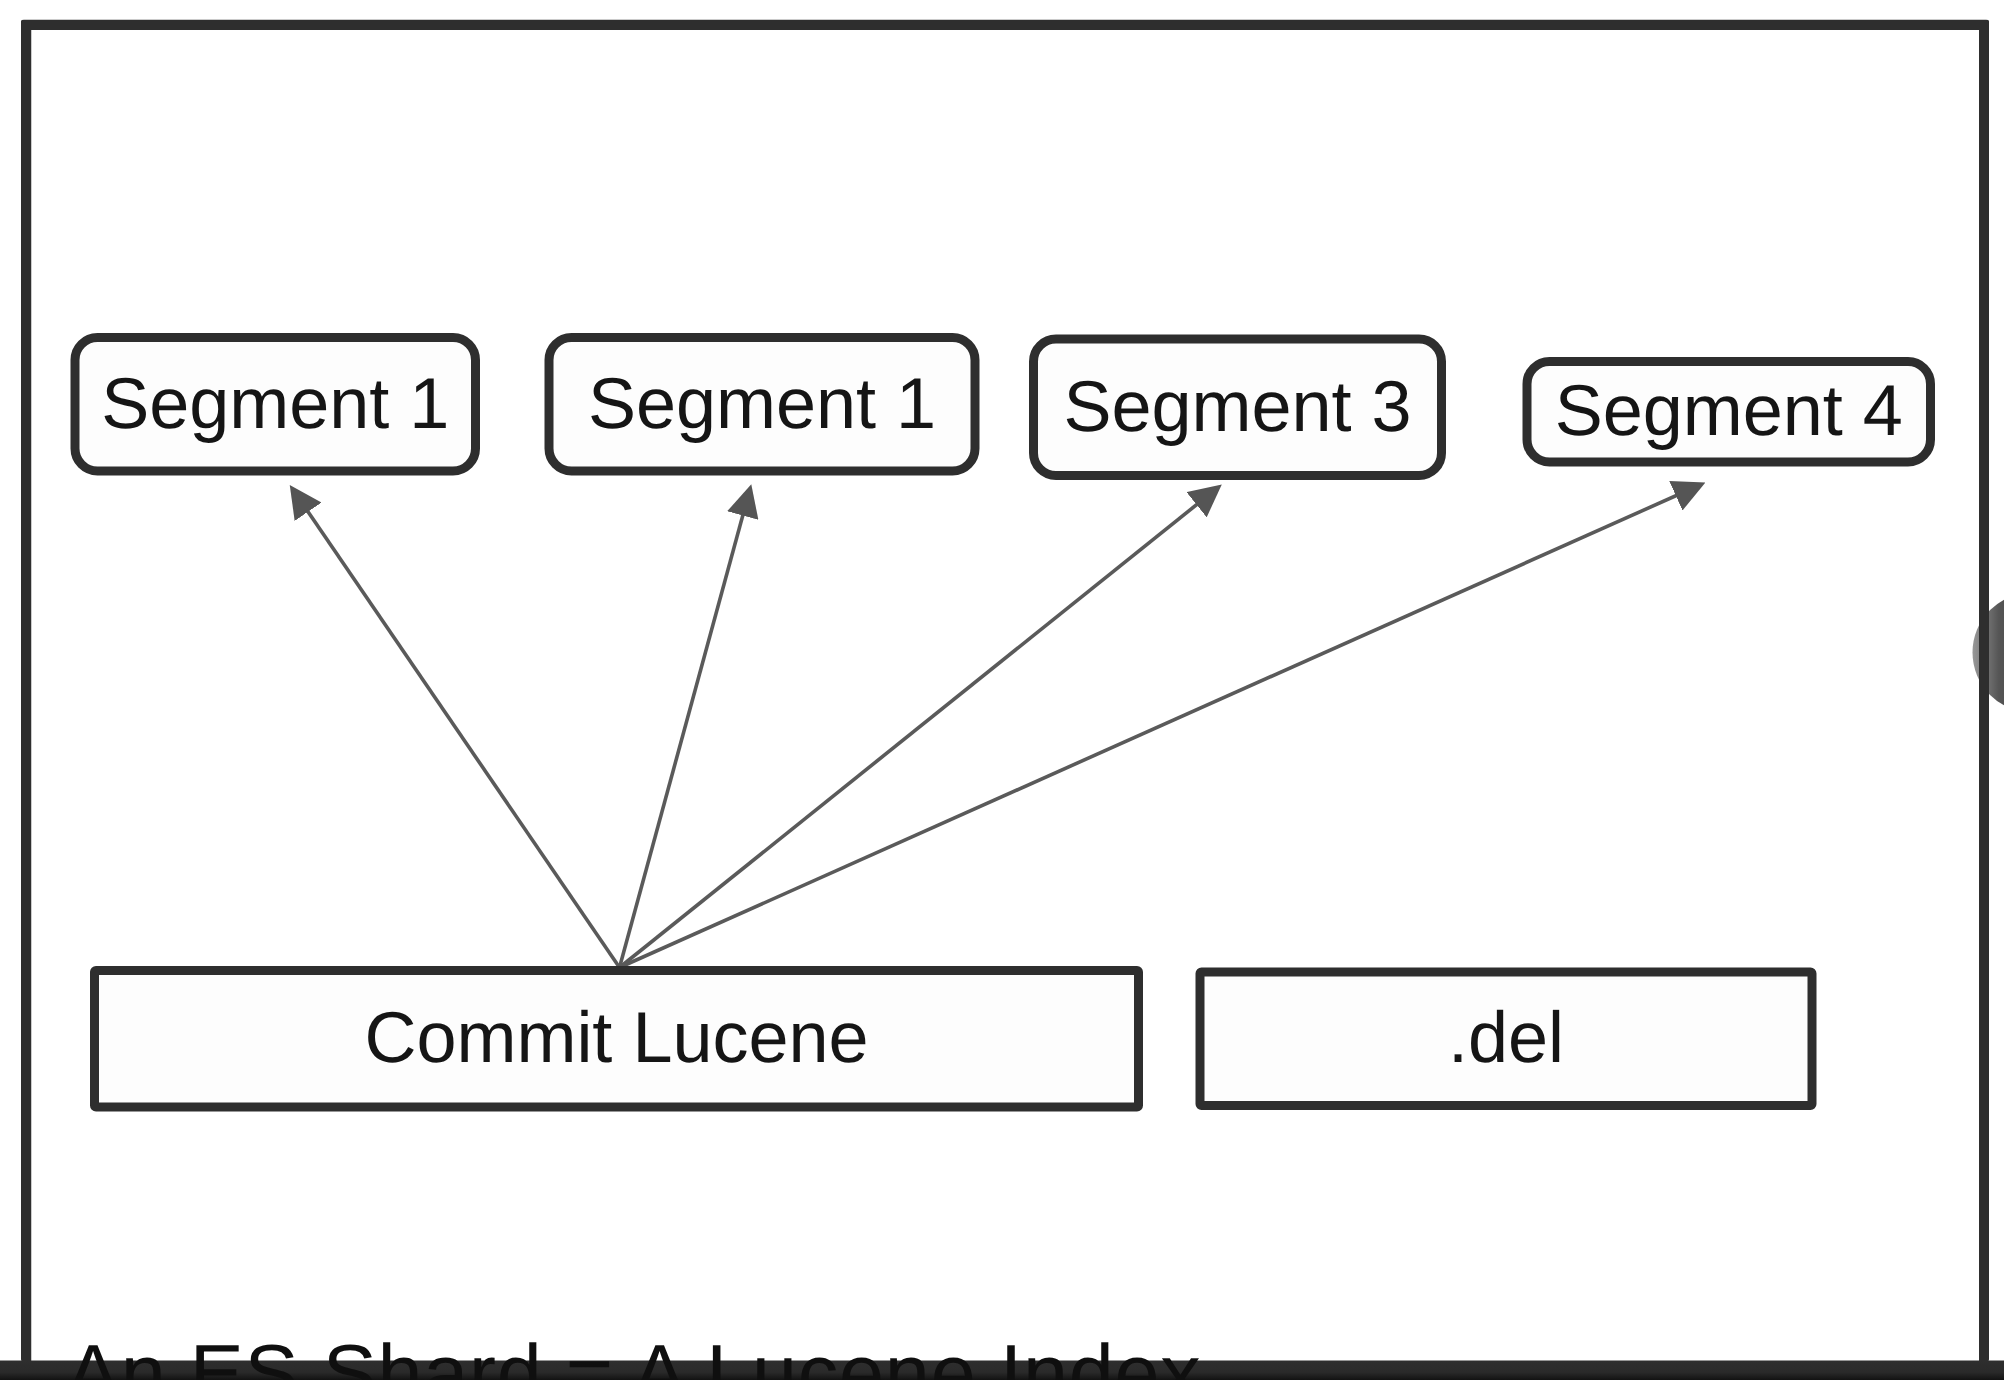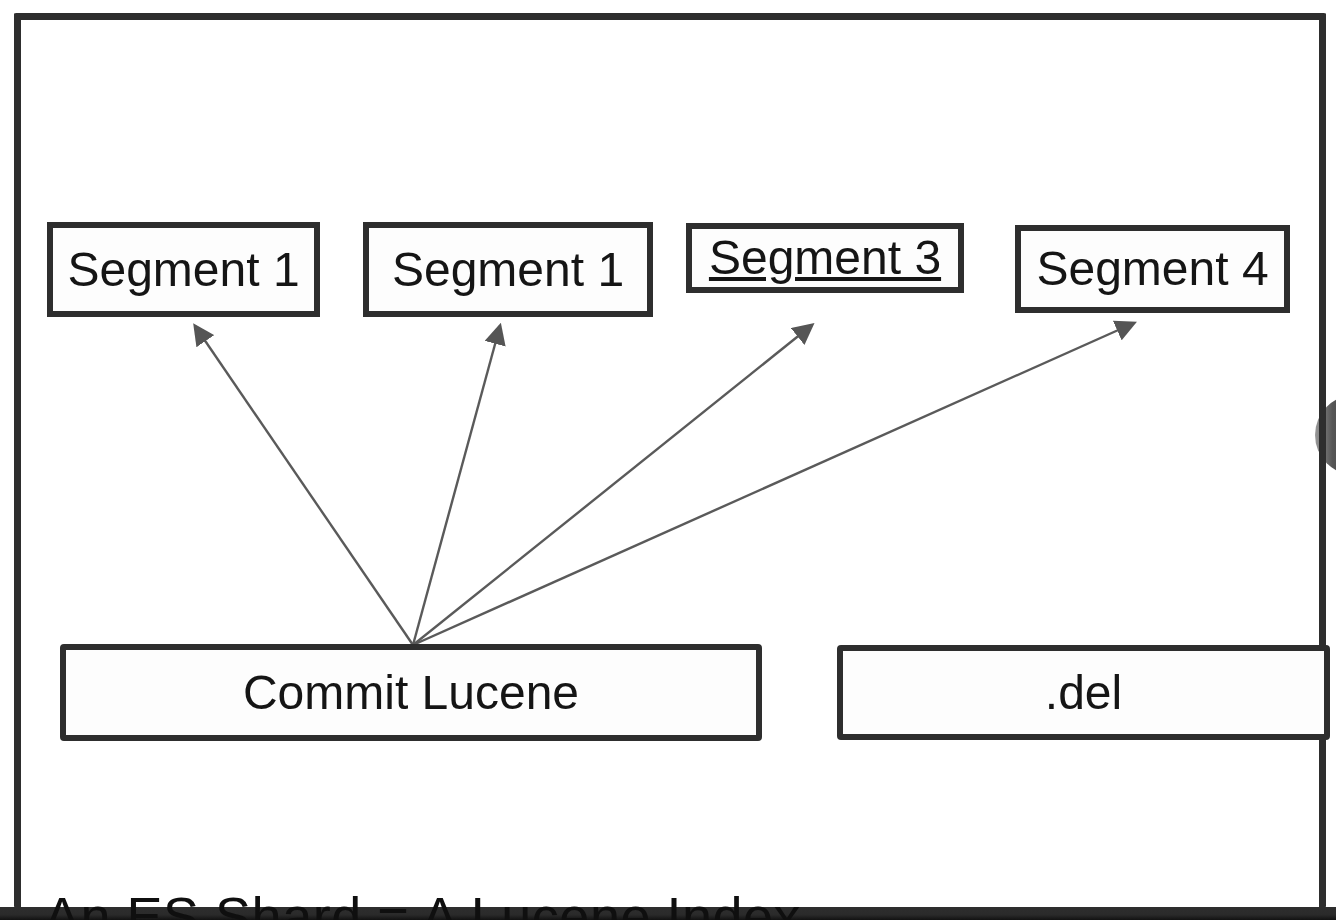--- a/index.html
+++ b/index.html
@@ -39,39 +39,39 @@
     left: 1315px; top: 395px;
     width: 80px; height: 80px;
     border-radius: 50%;
     background: linear-gradient(90deg, #989898 0%, #555555 22%, #3e3e3e 60%);
     z-index: 1;
   }
 
   
   .node {
     border: 6px solid #2e2e2e;
-    border-radius: 0;
+    border-radius: 18px;
     background: #fdfdfd;
     display: flex;
     align-items: center;
     justify-content: center;
     z-index: 3;
   }
   .node span {
     font-size: 48px;
     line-height: 1;
     white-space: nowrap;
     color: #151515;
   }
   .seg1 { left: 47px;   top: 222px; width: 273px; height: 95px; }
   .seg2 { left: 363px;  top: 222px; width: 290px; height: 95px; }
-  .seg3 { left: 686px;  top: 223px; width: 278px; height: 70px; text-decoration: underline; }
-  .seg4 { left: 1015px; top: 225px; width: 275px; height: 88px; align-items: center; }
+  .seg3 { left: 686px;  top: 223px; width: 278px; height: 97px; }
+  .seg4 { left: 1015px; top: 238px; width: 275px; height: 73px; align-items: center; }
   .commit { left: 60px;  top: 644px; width: 702px; height: 97px; border-radius: 4px; }
-  .del    { left: 797px; top: 645px; width: 493px; height: 95px; border-radius: 4px; margin-left: 40px; }
+  .del    { left: 797px; top: 645px; width: 414px; height: 95px; border-radius: 4px; }
 
   
   svg.arrows {
     position: absolute;
     left: 0; top: 0;
     width: 1336px; height: 920px;
     z-index: 2;
     pointer-events: none;
   }
   svg.arrows line {

